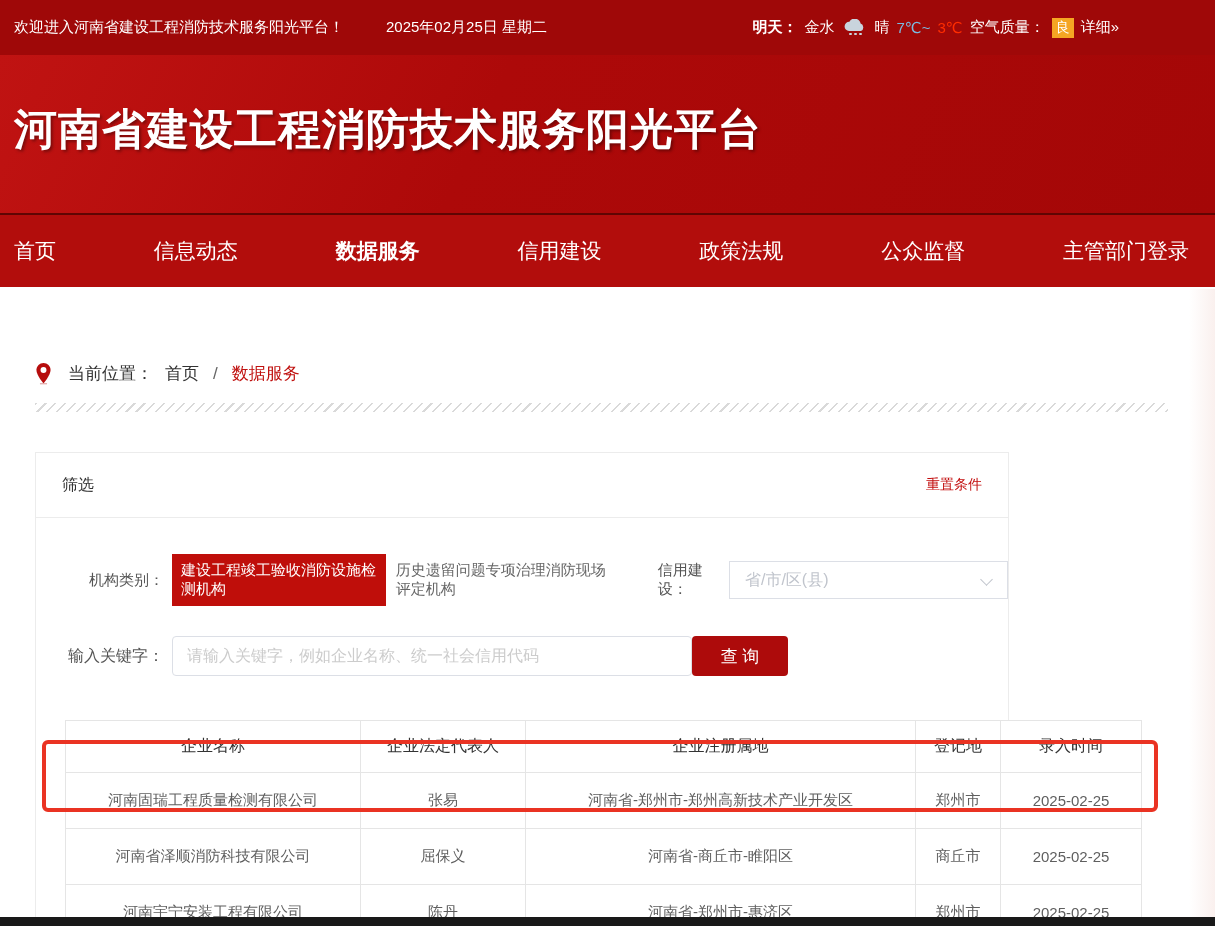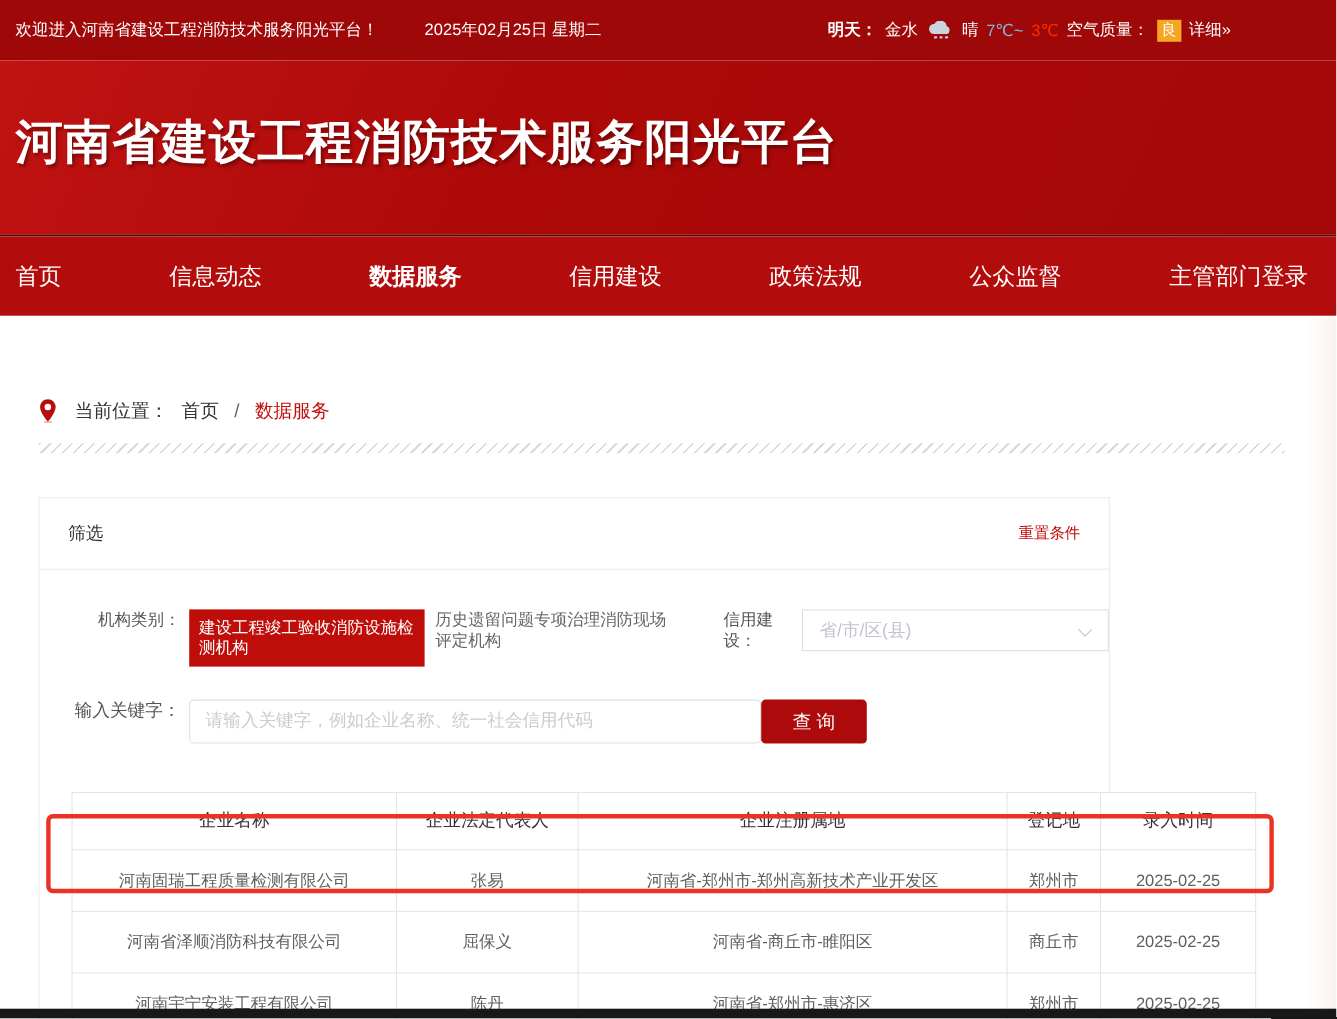--- a/index.html
+++ b/index.html
@@ -64,21 +64,21 @@
     position:absolute; left:35px; top:452px; width:974px; height:474px;
     border:1px solid #ececec; background:#fff;
   }
   .panel-header {
     height:65px; border-bottom:1px solid #ececec;
     display:flex; align-items:center; justify-content:space-between; padding:0 26px;
   }
   .panel-title { font-size:16px; color:#333; }
   .reset-link  { font-size:14px; color:#c20c0c; cursor:pointer; }
 
-  .filter-row { display:flex; }
+  .filter-row { display:flex; align-items:center; }
   .row-category { margin-top:36px; font-size:15px; }
   .f-label { width:128px; text-align:right; color:#555; flex:none; }
   .cat-active {
     margin-left:8px; background:#bf0e0a; color:#fff;
     padding:7px 9px; font-size:15px; cursor:pointer;
   }
   .cat-inactive { margin-left:10px; color:#666; font-size:15px; cursor:pointer; }
   .region-label { margin-left:42px; color:#555; }
   .region-select {
     margin-left:10px; width:335px; height:38px;

